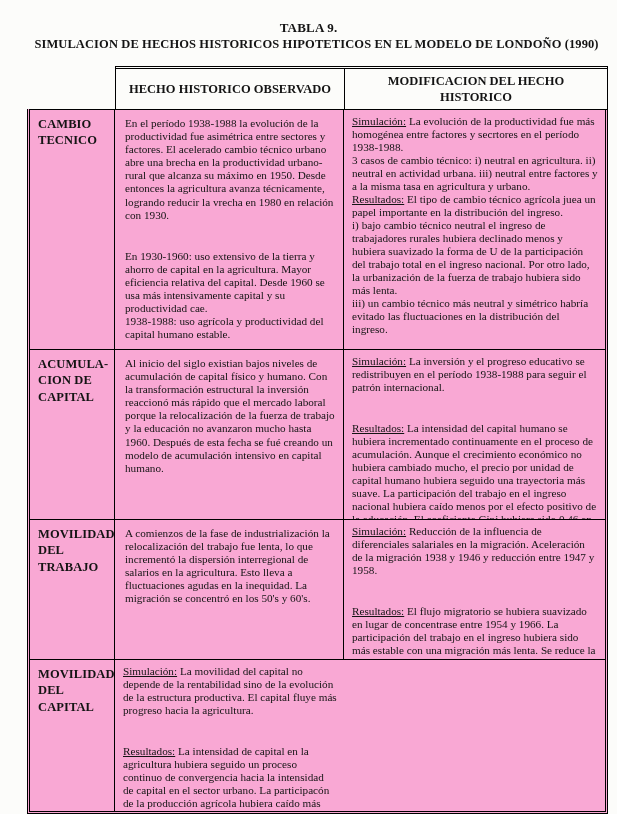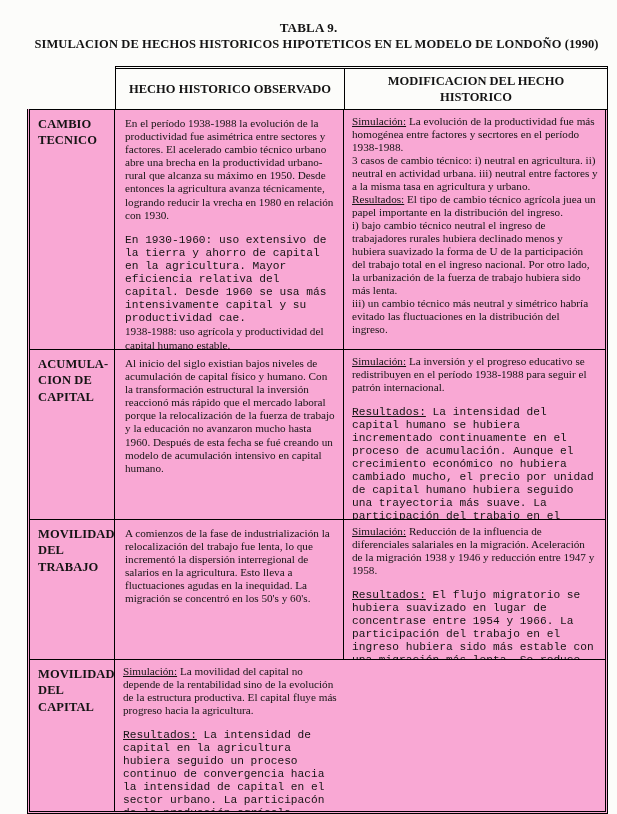--- a/index.html
+++ b/index.html
@@ -67,21 +67,21 @@
   }
   .mod-cell {
     font-size: 11.2px; line-height: 1.16;
     padding: 5px 7px 0 8px;
   }
   .r1 { height: 240px; }
   .r2 { height: 170px; }
   .r3 { height: 140px; }
   .r4 { height: 151px; }
   p { margin: 0; }
-  .gap { margin-top: 12px; font-family: Liberation Mono, monospace; }
+  .gap { margin-top: 28px; }
   .u { text-decoration: underline; }
 </style>
 </head>
 <body>
 
 <div class="page">
 
   <div class="titleblock">
     <div class="title-line1">TABLA 9.</div>
     <div class="title-line2">SIMULACION DE HECHOS HISTORICOS HIPOTETICOS EN EL MODELO DE LONDOÑO (1990)</div>

